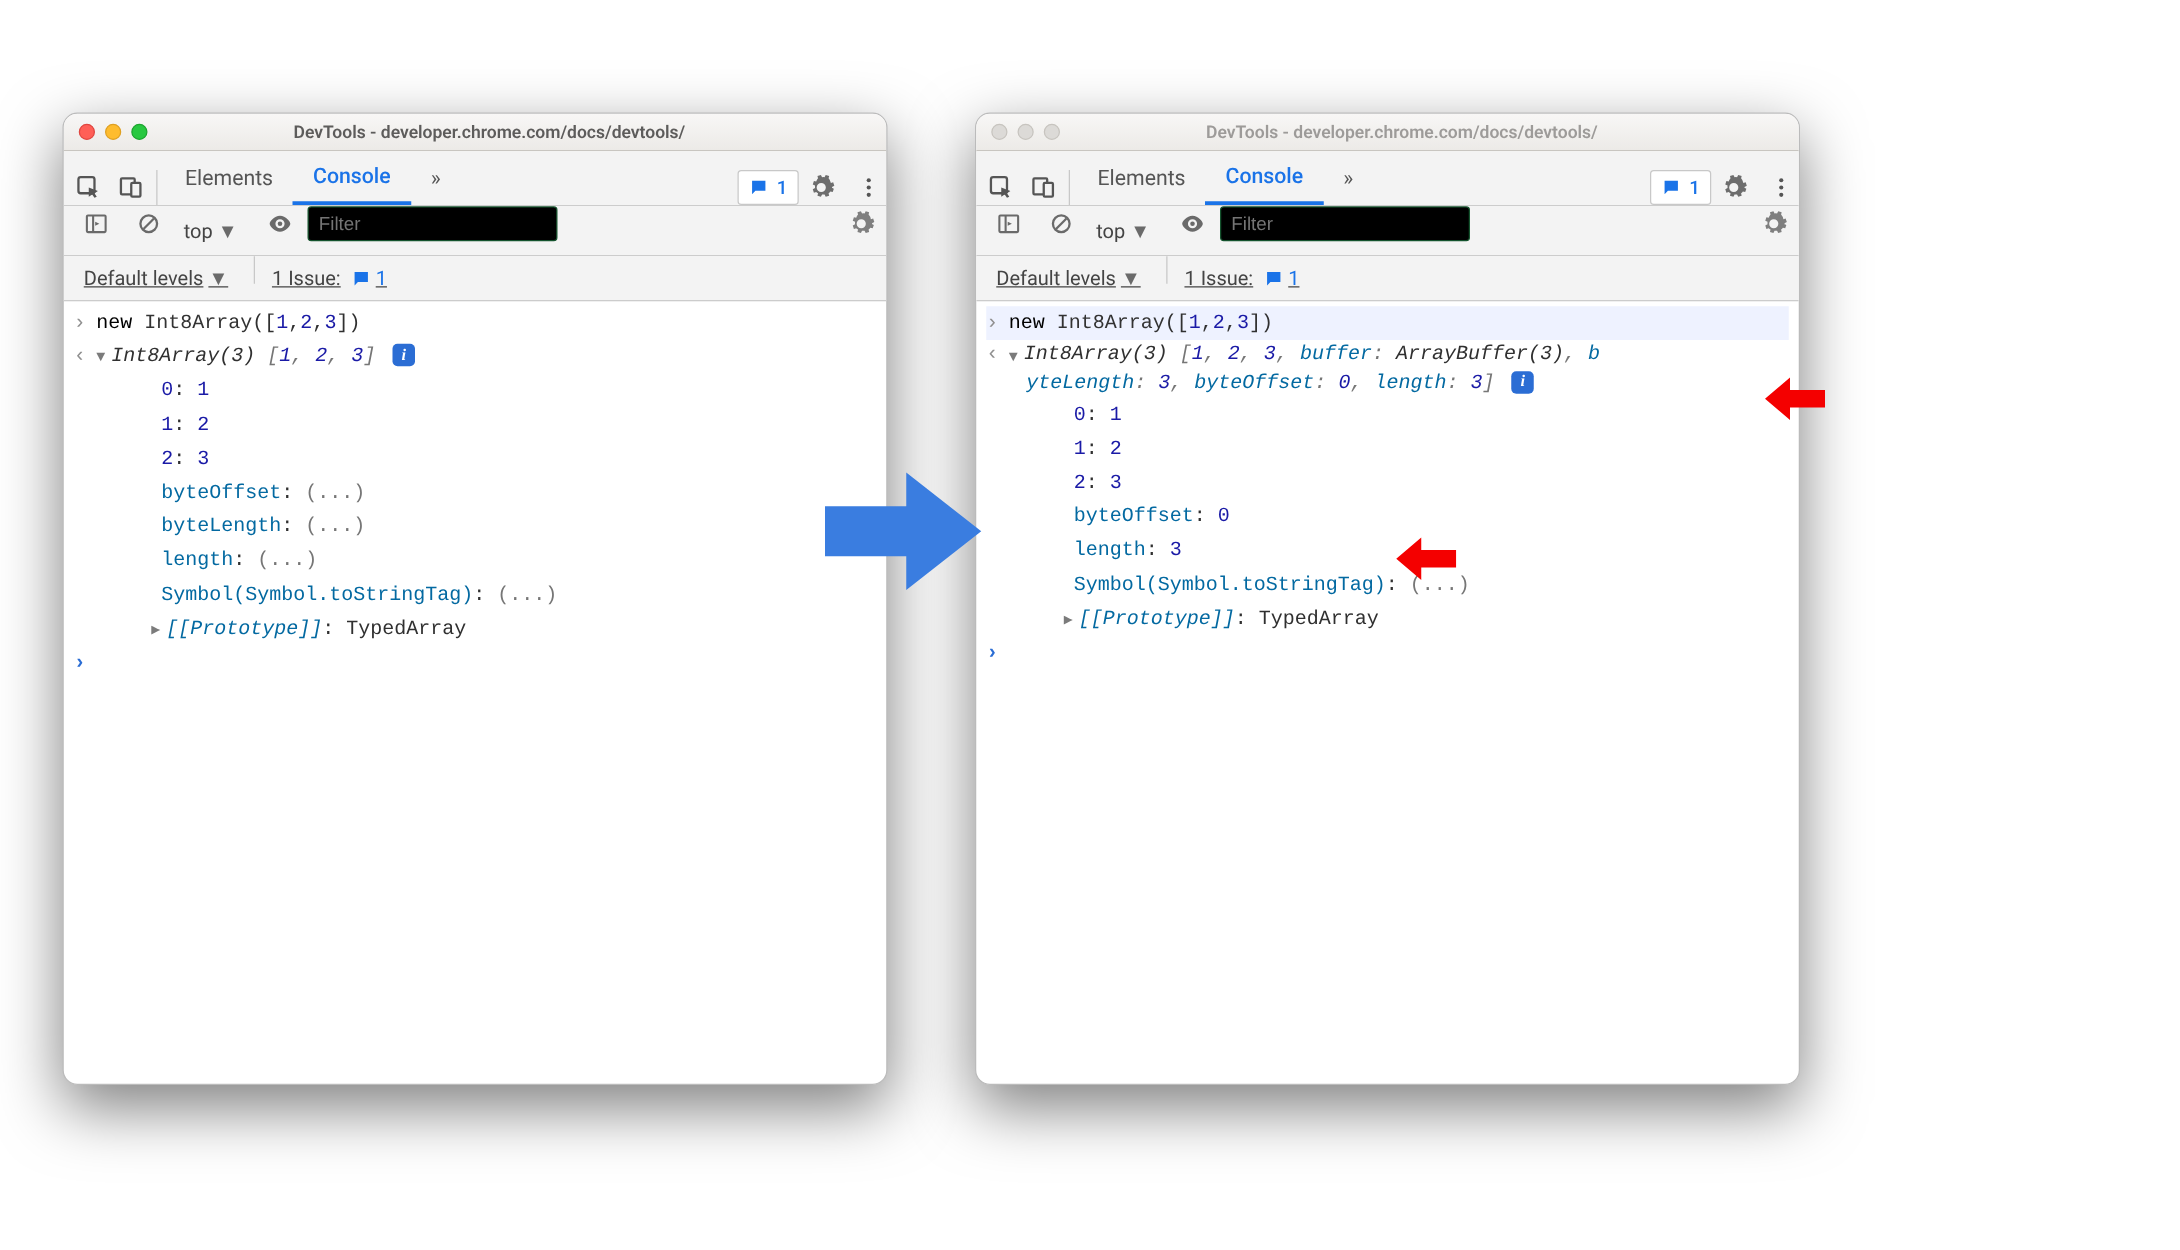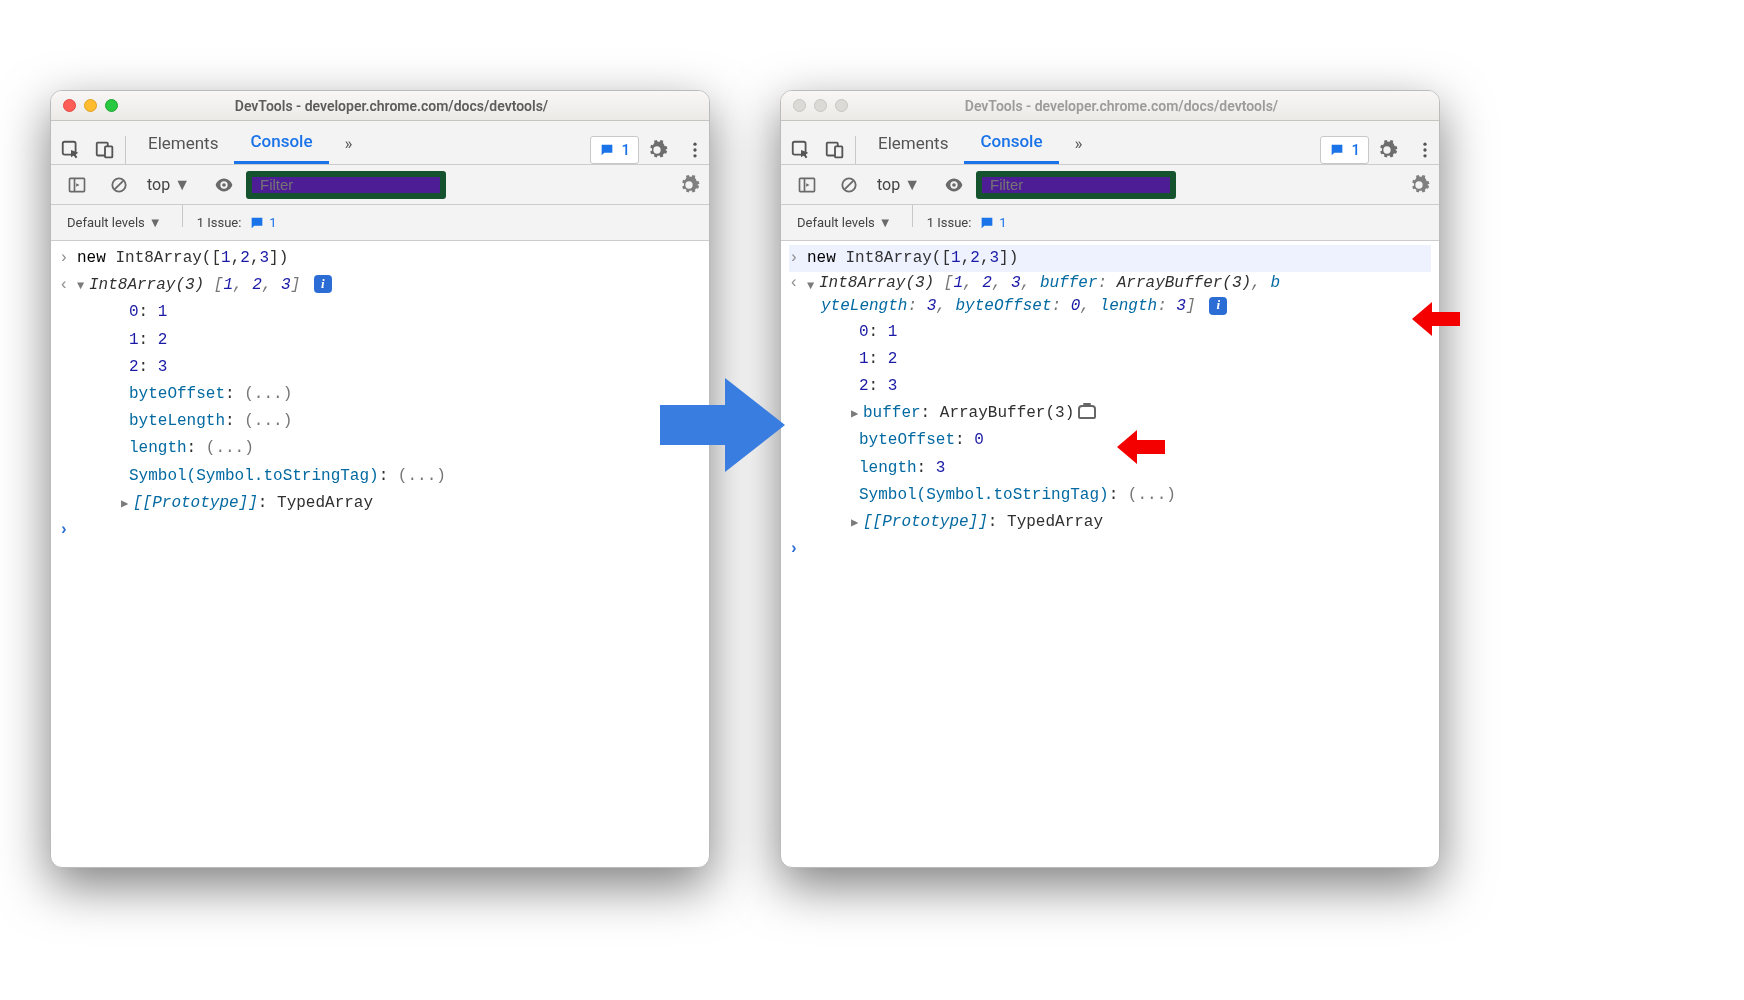--- a/index.html
+++ b/index.html
@@ -69,40 +69,39 @@
     background:#fff; border:1px solid #c8c8c8; border-radius:3px;
     height:28px; padding:0 8px; font-size:15px; color:#1a73e8; font-weight:500;
   }
   .pill svg { color:#1a73e8; }
 
   .filter-row {
     height: 40px;
     background:#f3f3f3;
     border-bottom: 1px solid #ccc;
     display:flex;
-    align-items:center;
     padding: 0 6px;
     gap: 8px;
     font-size: 16px;
     color:#444;
   }
   .drop { display:flex; align-items:center; gap:4px; padding:0 6px; }
   .filter-input {
-    border:6px solid #14532d; border-radius:3px;
-    height:28px; width:200px; background:#4c1d95; font-size:15px;
+    border:1px solid #14532d; border-radius:3px;
+    height:28px; width:200px; background:#000000; font-size:15px;
     padding: 0 8px; color:#888;
   }
 
   .levels-row {
     height: 36px;
     background:#f3f3f3;
     border-bottom:1px solid #ccc;
     display:flex; 
     padding:0 10px; gap:14px;
-    font-size:13px; color:#444;
+    font-size:16px; color:#444;text-decoration:underline;
   }
   .sep { width:1px; height:22px; background:#c8c8c8; }
 
   .console-body {
     flex:1;
     font-family: Menlo, Consolas, "Courier New", monospace;
     font-size: 16px;
     line-height: 1.7;
     padding: 4px 8px 8px 8px;
     overflow:hidden;
@@ -422,24 +421,20 @@
   </div>
         <div class="row">
     <div class="marker"></div>
     <div class="content indent3"><span class="num">1</span><span class="txt">: </span><span class="num">2</span></div>
   </div>
         <div class="row">
     <div class="marker"></div>
     <div class="content indent3"><span class="num">2</span><span class="txt">: </span><span class="num">3</span></div>
   </div>
       </div>
-    <div class="row">
-      <div class="marker"></div>
-      <div class="content indent2"><span class="tri">▶</span><span class="prop">buffer</span><span class="txt">: </span><span class="txt">ArrayBuffer(3)</span><span class="mem-badge"></span></div>
-    </div>
     <div id="right-props">
         <div class="row">
     <div class="marker"></div>
     <div class="content indent3"><span class="prop">byteOffset</span><span class="txt">: </span><span class="num">0</span></div>
   </div>
         <div class="row">
     <div class="marker"></div>
     <div class="content indent3"><span class="prop">length</span><span class="txt">: </span><span class="num">3</span></div>
   </div>
         <div class="row">

